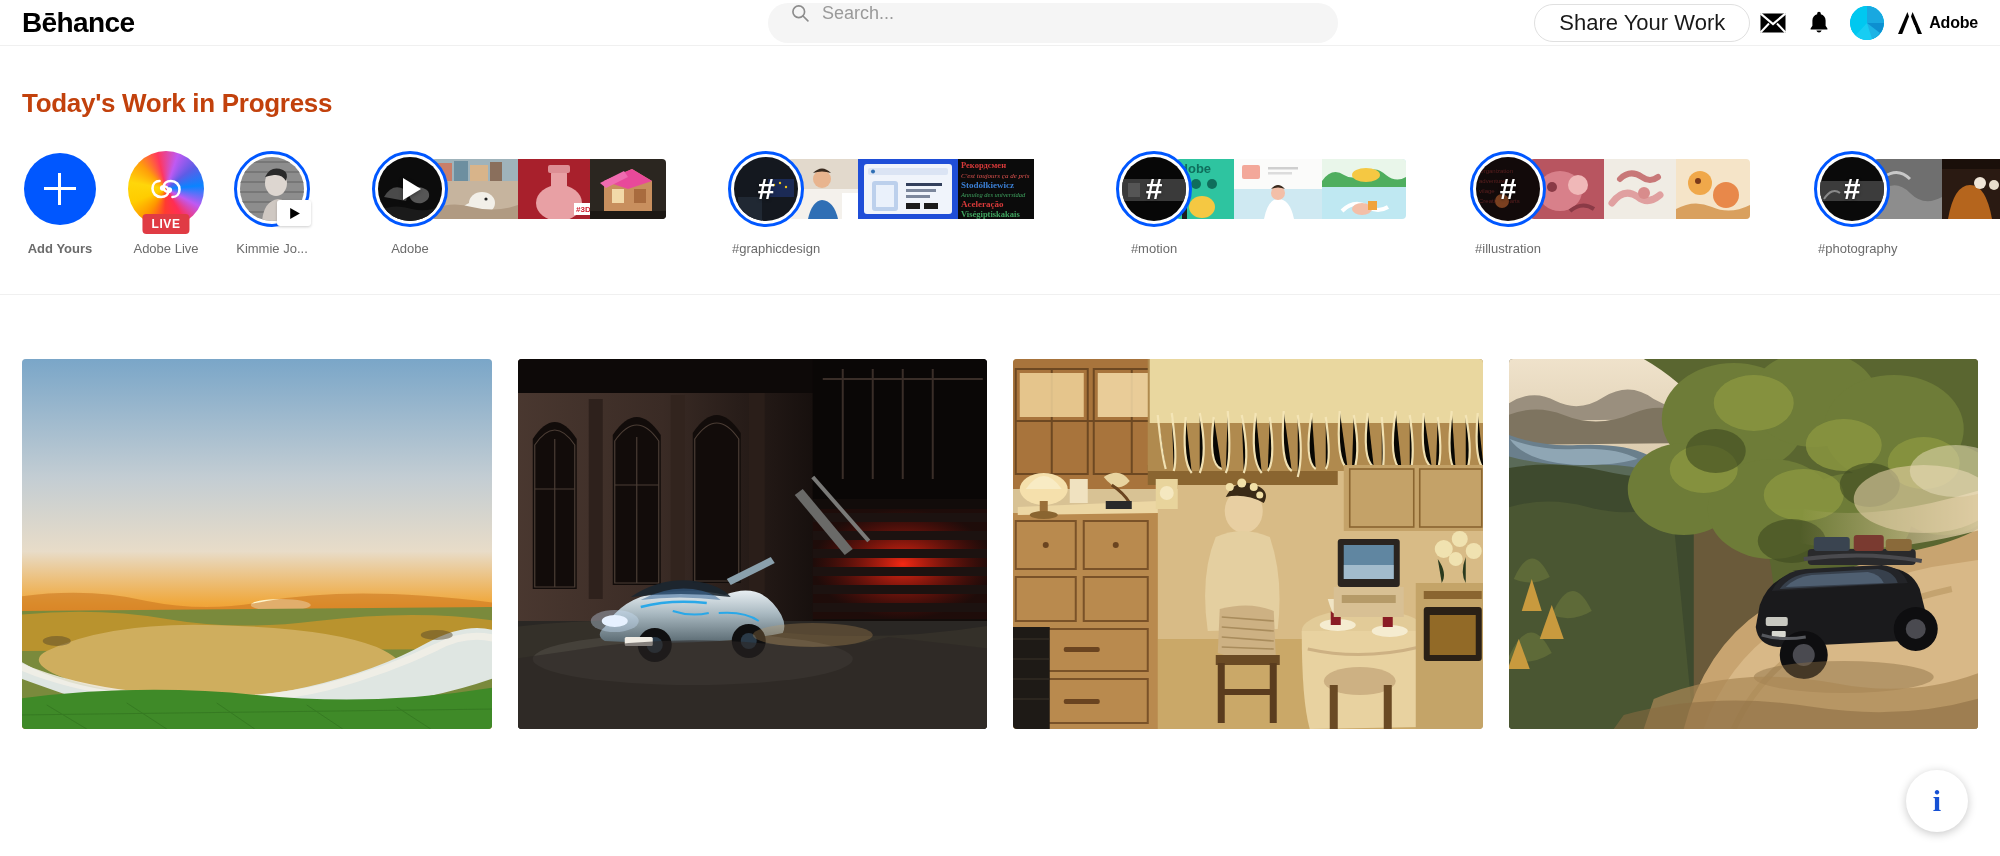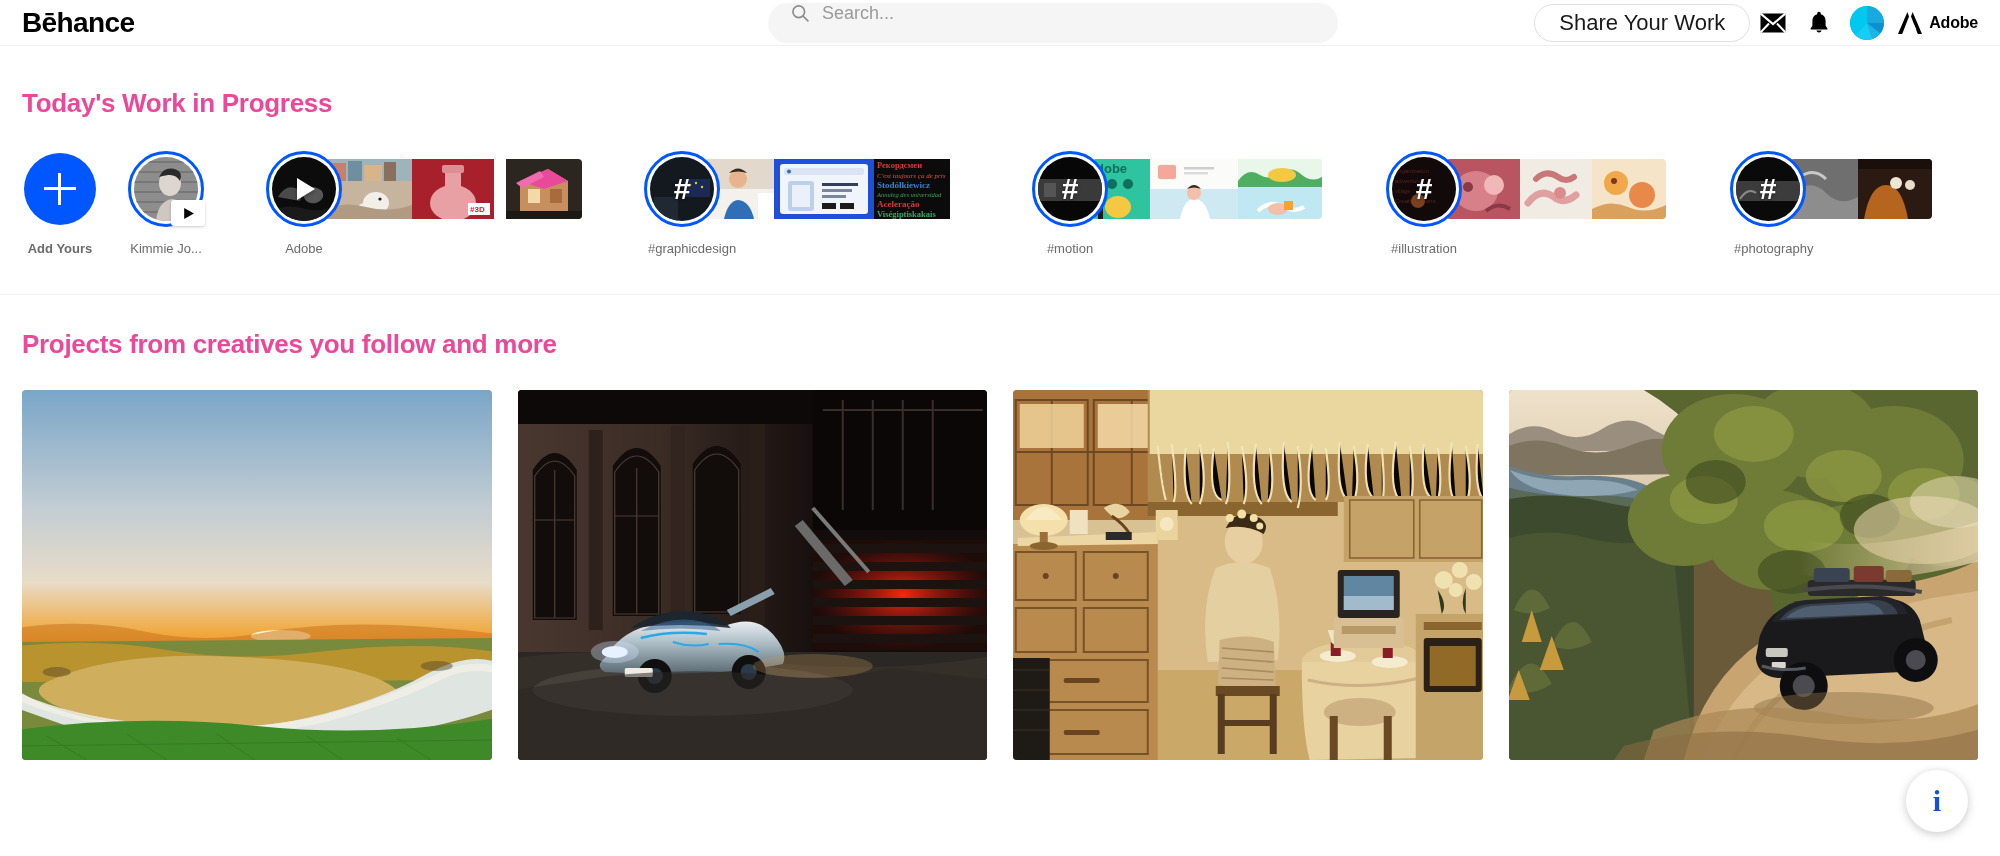--- a/index.html
+++ b/index.html
@@ -127,21 +127,21 @@
   }
   .adobe-mark { width: 24px; height: 22px; display:block; }
   .adobe-word { font-size: 16px; font-weight: bold; color: #000; letter-spacing: -0.2px; }
 
   
   .section-divider { height: 1px; background: #f0f0f0; width: 100%; }
   .wip-section { padding: 42px 0 0 0; position: relative; }
   .section-title {
     font-size: 26px;
     font-weight: bold;
-    color: #ec4899;
+    color: #c2410c;
     padding-left: 22px;
     letter-spacing: -0.3px;
   }
   .stories {
     display: flex;
     align-items: flex-start;
     padding: 32px 0 0 0;
     gap: 0;
     overflow: hidden;
   }
@@ -377,20 +377,34 @@
 
     <div class="story" style="margin-left:22px;font-weight:bold;">
       <div class="story-visual">
         <div class="add-circle">
           <div class="plus"></div>
         </div>
       </div>
       <div class="story-label">Add Yours</div>
     </div>
 
+    <div class="story" style="margin-left:30px;">
+      <div class="story-visual">
+        <div class="cc-ring">
+          <div class="cc-ring-inner">
+            <svg class="cc-glyph" viewBox="0 0 40 40">
+              <path d="M13.5 12c-4 0-7 3-7 7.6 0 4.5 3.4 8.4 8.6 8.4 4.5 0 7.3-2.8 7.3-6.2 0-3-2.2-4.6-4.6-4.6-1.5 0-2.6.7-2.6 1.8 0 .9.7 1.4 1.5 1.4" fill="none" stroke="#fff" stroke-width="2.6" stroke-linecap="round"></path>
+              <path d="M26.5 28c4 0 7-3 7-7.6 0-4.5-3.4-8.4-8.6-8.4-4.5 0-7.3 2.8-7.3 6.2 0 3 2.2 4.6 4.6 4.6 1.5 0 2.6-.7 2.6-1.8 0-.9-.7-1.4-1.5-1.4" fill="none" stroke="#fff" stroke-width="2.6" stroke-linecap="round"></path>
+            </svg>
+          </div>
+          <div class="live-badge">LIVE</div>
+        </div>
+      </div>
+      <div class="story-label">Adobe Live</div>
+    </div>
 
     <div class="story" style="margin-left:30px;">
       <div class="story-visual">
         <div class="ring ring-blue">
           <div class="ring-inner">
             <svg viewBox="0 0 64 64" preserveAspectRatio="xMidYMid slice">
               <rect width="64" height="64" fill="#8d8d8d"></rect>
               <g fill="#777">
                 <rect x="0" y="4" width="64" height="2"></rect>
                   <rect x="0" y="14" width="64" height="2"></rect>
@@ -441,21 +455,21 @@
               <rect x="22" y="2" width="14" height="20" fill="#6d8fa0"></rect>
               <rect x="38" y="6" width="18" height="16" fill="#d8b48a"></rect>
               <rect x="58" y="3" width="12" height="19" fill="#8a6f5c"></rect>
               <rect x="0" y="22" width="86" height="38" fill="#c6b49e"></rect>
               <ellipse cx="50" cy="44" rx="13" ry="11" fill="#f2efe8"></ellipse>
               <path d="M37 44 q-7 3-9 9 q9 2 12-4z" fill="#f2efe8"></path>
               <circle cx="54" cy="40" r="1.6" fill="#222"></circle>
               <path d="M0 50 q20-8 40-2 q24 6 46-2 L86 60 L0 60Z" fill="#b09a82"></path>
             </svg>
           </div>
-          <div class="thumb" style="width:94px">
+          <div class="thumb" style="width:72px">
             <svg width="82" height="60" viewBox="0 0 82 60" preserveAspectRatio="xMidYMid slice">
               <rect width="82" height="60" fill="#a8202c"></rect>
               <ellipse cx="41" cy="44" rx="23" ry="18" fill="#e8a0a4"></ellipse>
               <rect x="33" y="12" width="16" height="18" rx="3" fill="#e8a0a4"></rect>
               <rect x="30" y="6" width="22" height="8" rx="2" fill="#dd8e94"></rect>
               <g fill="#fff" font-family="Liberation Sans" font-size="8" font-weight="bold">
                 <rect x="56" y="44" width="22" height="12" fill="#fff"></rect>
                 <text x="58" y="53" fill="#d02030">#3D</text>
               </g>
             </svg>
@@ -677,21 +691,20 @@
       </div>
       <div class="story-label wide">#photography</div>
     </div>
 
   </div>
 </div>
 
 <div class="section-divider" style="margin-top:38px;"></div>
 
 <div class="projects-section">
-  <div class="section-title">Projects from creatives you follow and more</div>
 
   <div class="projects-grid">
 
     <div class="project-card">
       <svg viewBox="0 0 480 370" preserveAspectRatio="xMidYMid slice">
         <defs>
           <linearGradient id="sky1" x1="0" y1="0" x2="0" y2="1">
             <stop offset="0%" stop-color="#7aa6c8"></stop>
             <stop offset="32%" stop-color="#c3cdd3"></stop>
             <stop offset="52%" stop-color="#e8dcc8"></stop>

